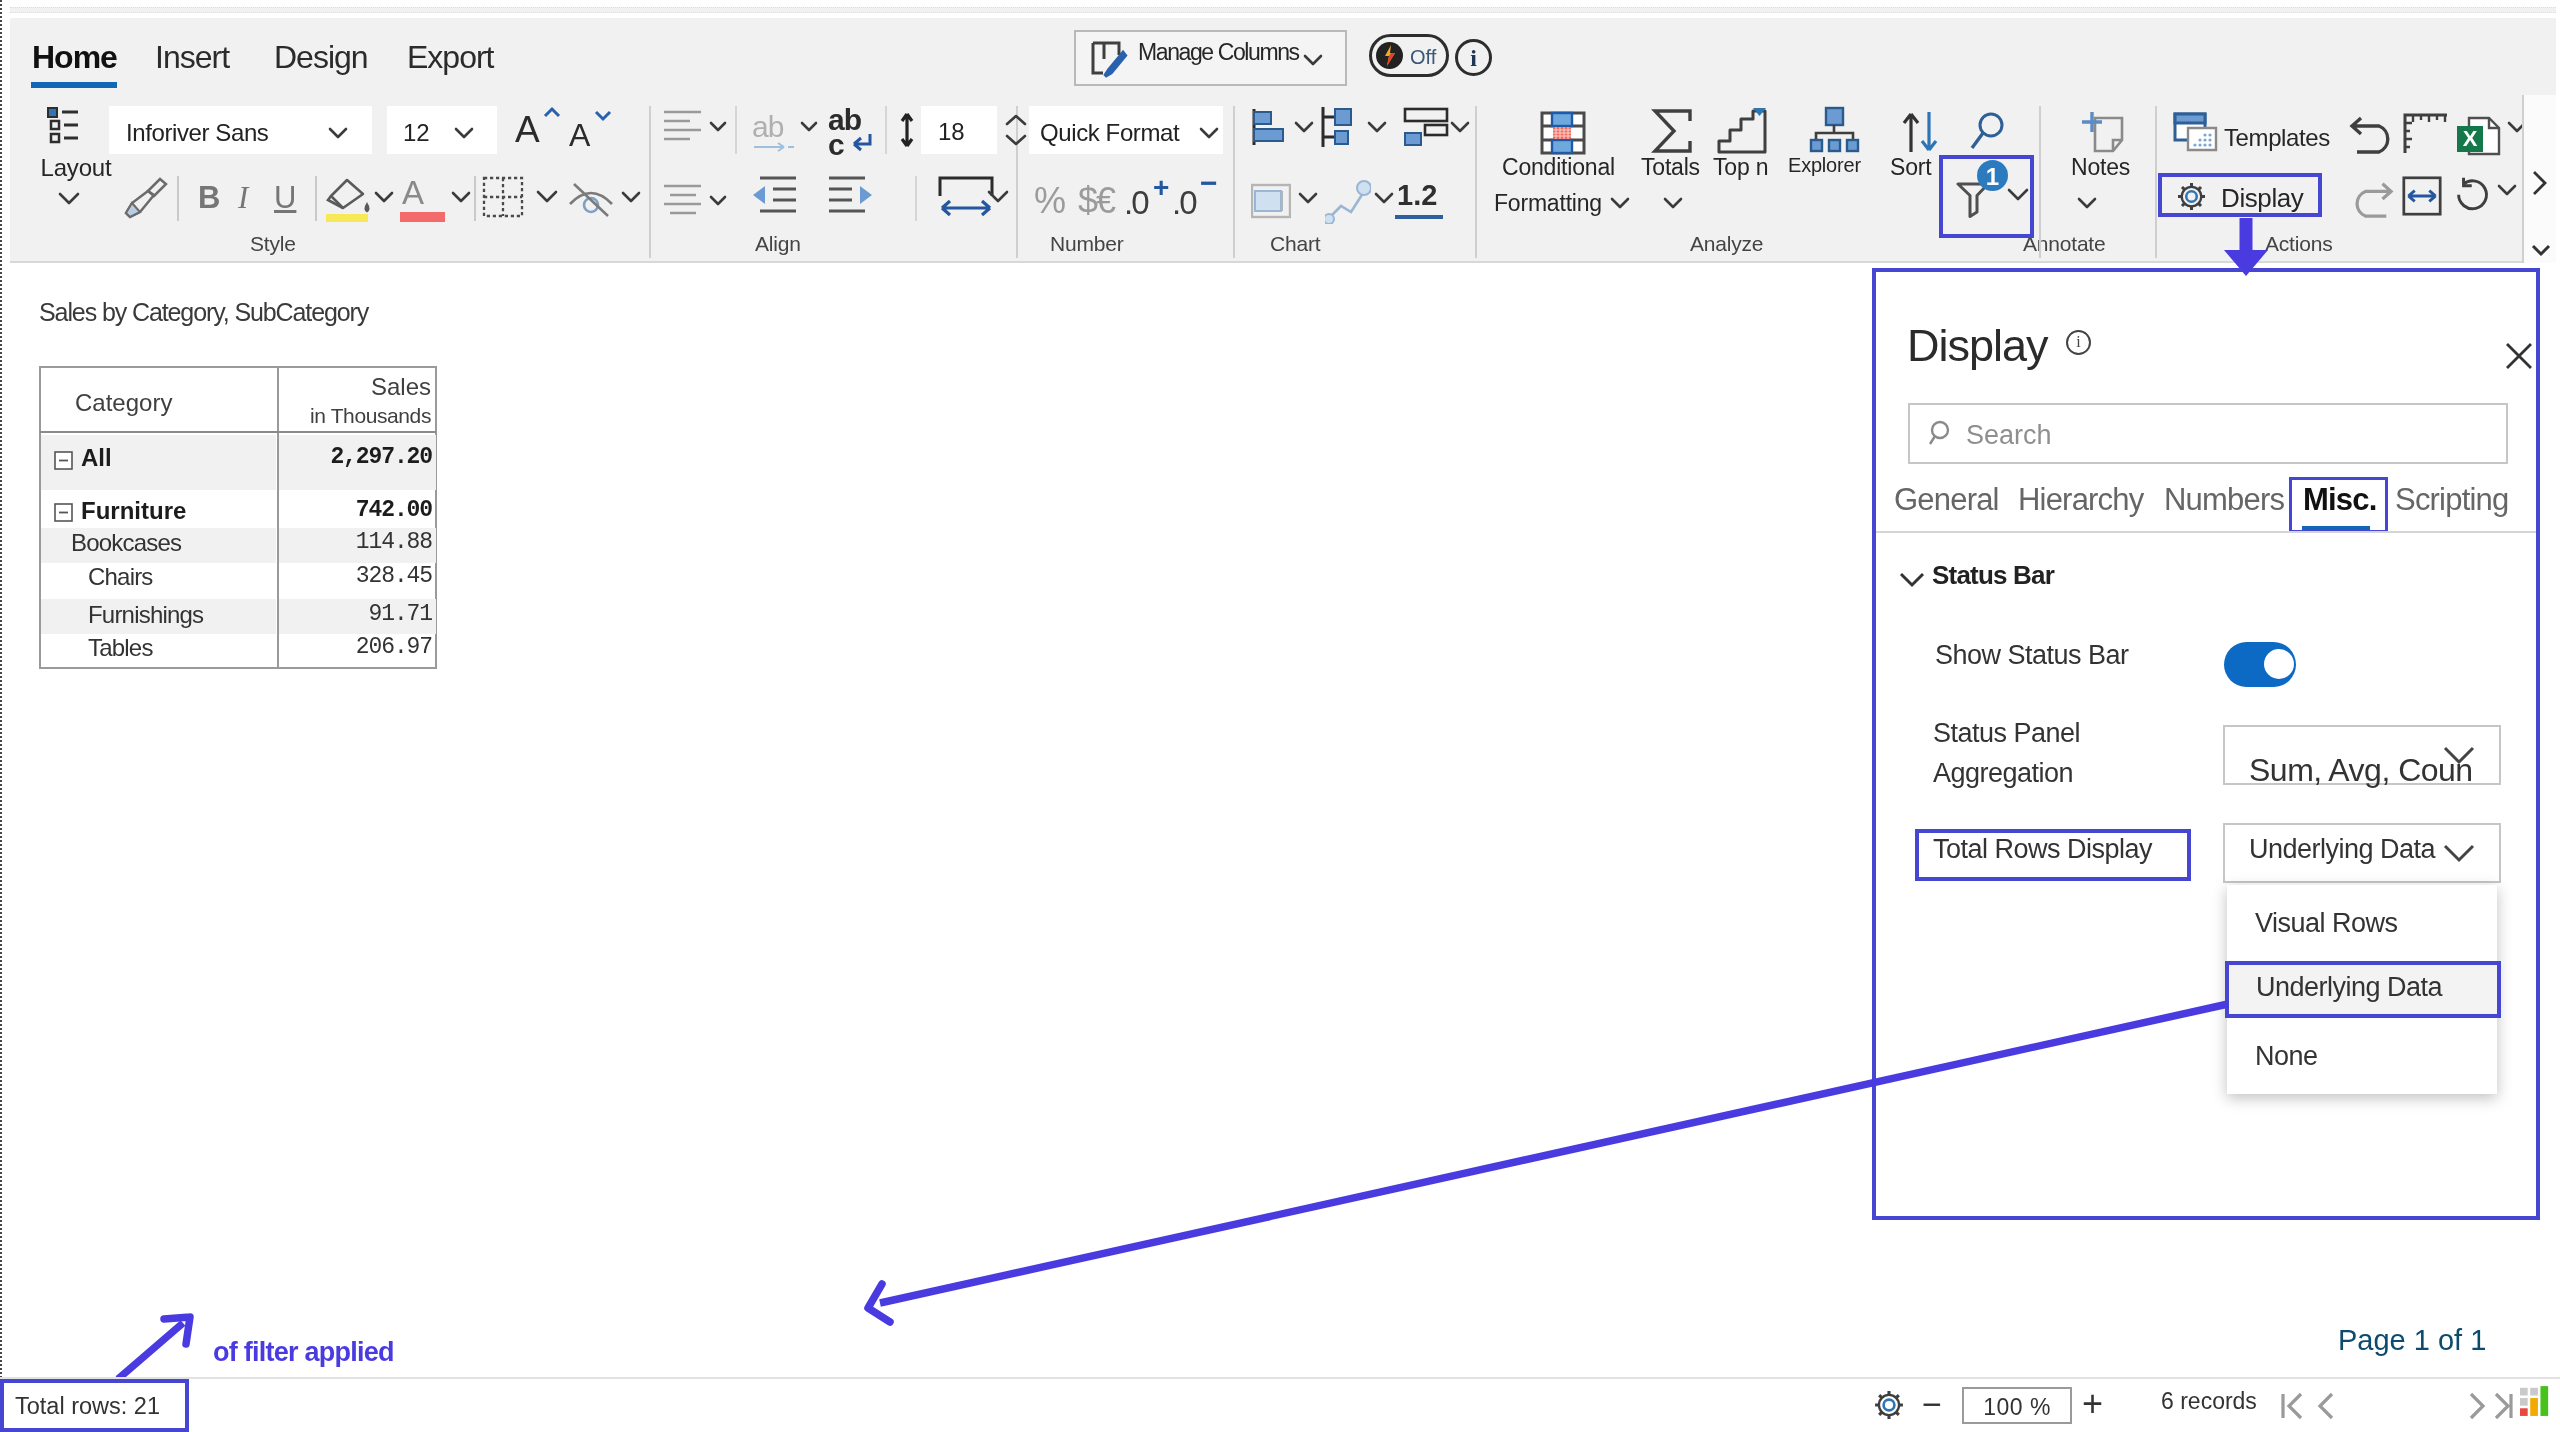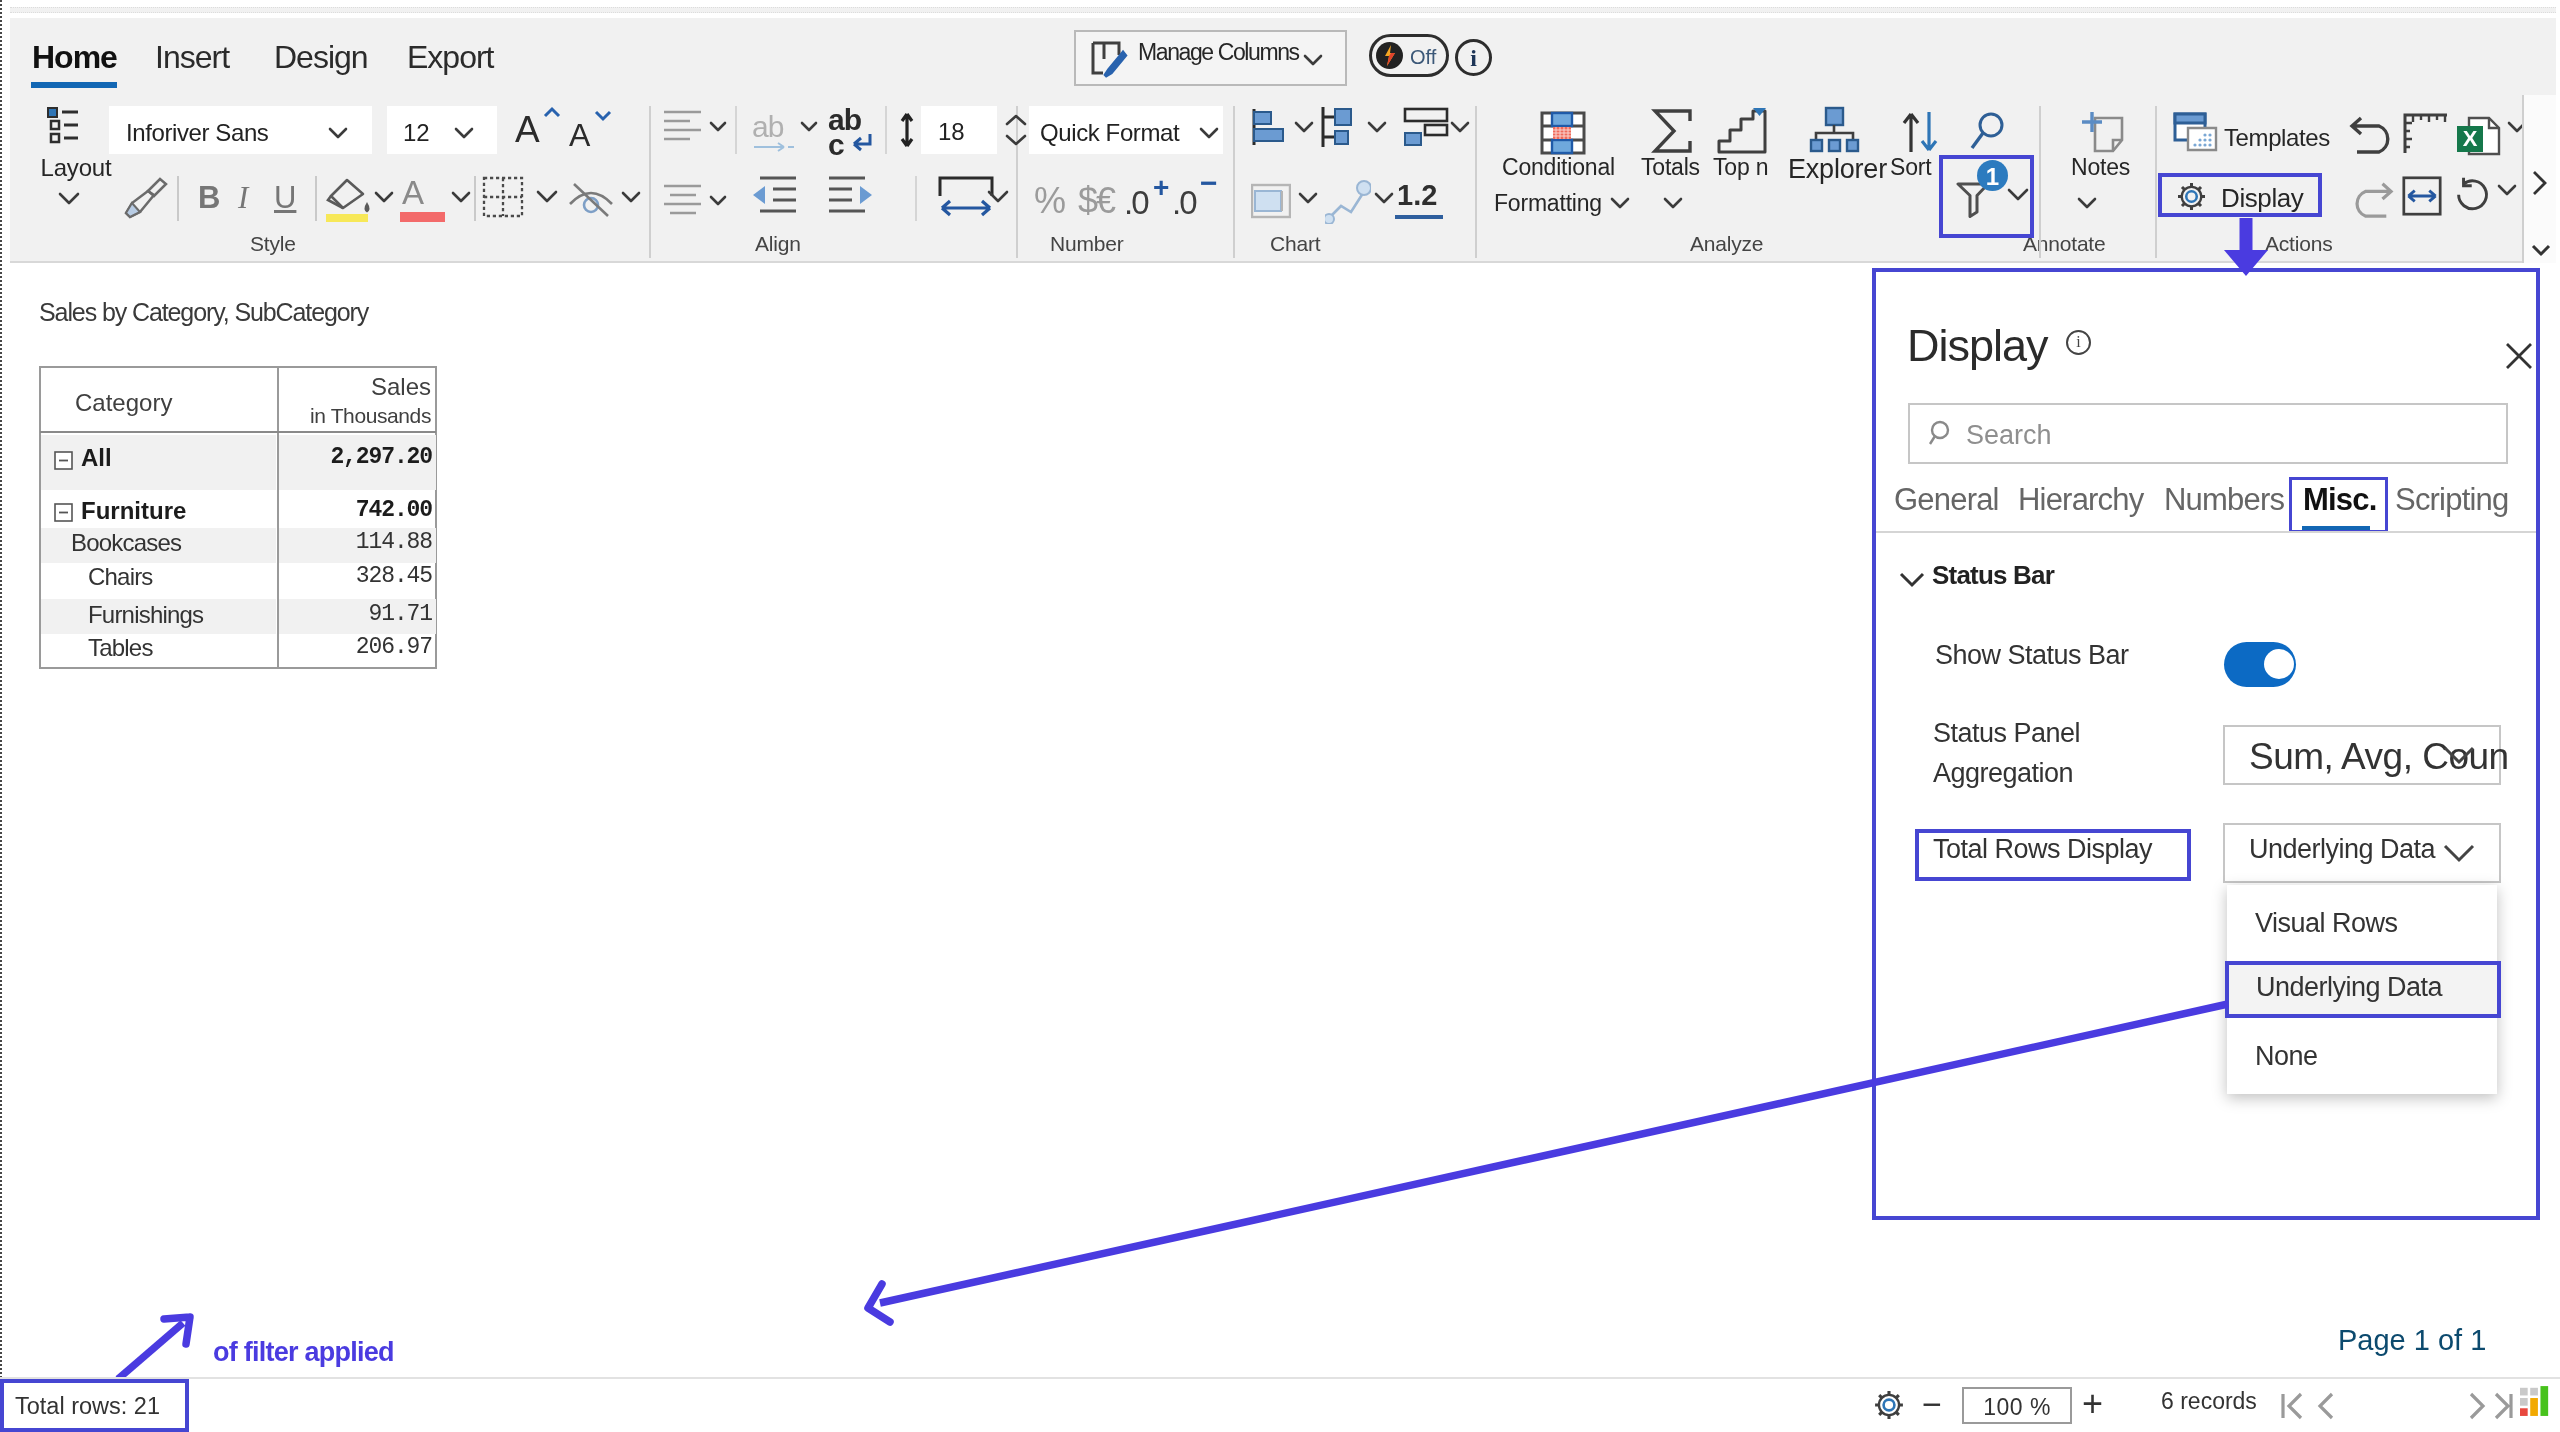--- a/index.html
+++ b/index.html
@@ -293,21 +293,21 @@
     </svg>
     <div class="abs btnlabel" style="left:1703px;top:136px;font-size:23px;">Top n</div>
 
     <svg class="abs" style="left:1798px;top:88px;" width="52" height="50" viewBox="0 0 52 50">
       <rect x="18" y="2" width="17" height="17" fill="#6b9bd2" stroke="#2b5a8c" stroke-width="2.4"></rect>
       <path d="M26 19 v8 M8 34 v-7 h37 v7 M8 27 v7" fill="none" stroke="#3f3f3f" stroke-width="2.6"></path>
       <rect x="3" y="34" width="11" height="11" fill="#6b9bd2" stroke="#2b5a8c" stroke-width="2.4"></rect>
       <rect x="21" y="34" width="11" height="11" fill="#6b9bd2" stroke="#2b5a8c" stroke-width="2.4"></rect>
       <rect x="39" y="34" width="11" height="11" fill="#6b9bd2" stroke="#2b5a8c" stroke-width="2.4"></rect>
     </svg>
-    <div class="abs btnlabel" style="left:1778px;top:136px;font-size:27px;">Explorer</div>
+    <div class="abs btnlabel" style="left:1778px;top:136px;font-size:20px;">Explorer</div>
 
     <svg class="abs" style="left:1890px;top:90px;" width="40" height="48" viewBox="0 0 40 48">
       <path d="M11 44 V6 M11 6 l-7 9 M11 6 l7 9" fill="none" stroke="#333" stroke-width="3.2"></path>
       <path d="M29 4 v38 M29 42 l-7-9 M29 42 l7-9" fill="none" stroke="#2e75b6" stroke-width="3.2"></path>
     </svg>
     <div class="abs btnlabel" style="left:1880px;top:136px;font-size:23px;">Sort</div>
 
     <svg class="abs" style="left:1948px;top:94px;" width="46" height="46" viewBox="0 0 46 46">
       <circle cx="33" cy="13" r="11" fill="#f1f1f1" stroke="#2e5f96" stroke-width="3"></circle>
       <path d="M25 21 L14 36" stroke="#2e5f96" stroke-width="3.4"></path>
@@ -475,21 +475,21 @@
   <svg class="abs" style="left:1898px;top:571px;" width="28" height="18" viewBox="0 0 28 18">
       <path d="M3 3 l11 11 11-11" fill="none" stroke="#333" stroke-width="3"></path>
     </svg>
   <div class="abs" style="left:1932px;top:560px;font-size:26px;font-weight:bold;color:#222;letter-spacing:-0.8px;">Status Bar</div>
   <div class="abs" style="left:1935px;top:640px;font-size:27px;color:#333;letter-spacing:-0.5px;">Show Status Bar</div>
   <div class="abs" style="left:2224px;top:642px;width:72px;height:45px;border-radius:23px;background:#0c6ac4;"></div>
   <div class="abs" style="left:2264px;top:649px;width:30px;height:30px;border-radius:50%;background:#fff;"></div>
   <div class="abs" style="left:1933px;top:718px;font-size:27px;color:#333;letter-spacing:-0.5px;">Status Panel</div>
   <div class="abs" style="left:1933px;top:758px;font-size:27px;color:#333;letter-spacing:-0.5px;">Aggregation</div>
   <div class="abs" style="left:2223px;top:725px;width:278px;height:60px;border:2px solid #c6c6c6;"></div>
-  <div class="abs" style="left:2249px;top:736px;font-size:37px;color:#333;letter-spacing:-0.5px;">Sum, Avg, Coun</div>
+  <div class="abs" style="left:2249px;top:752px;font-size:32px;color:#333;letter-spacing:-0.5px;">Sum, Avg, Coun</div>
   <svg class="abs" style="left:2442px;top:745px;" width="34" height="22" viewBox="0 0 34 22">
       <path d="M3 3 l14 14 14-14" fill="none" stroke="#444" stroke-width="3"></path>
     </svg>
 
   <div class="abs" style="left:1915px;top:829px;width:276px;height:52px;border:4px solid #4646d2;"></div>
   <div class="abs" style="left:1933px;top:834px;font-size:27px;color:#333;letter-spacing:-0.5px;">Total Rows Display</div>
   <div class="abs" style="left:2223px;top:823px;width:278px;height:60px;border:2px solid #c6c6c6;"></div>
   <div class="abs" style="left:2249px;top:834px;font-size:27px;color:#333;letter-spacing:-0.5px;">Underlying Data</div>
   <svg class="abs" style="left:2442px;top:843px;" width="34" height="22" viewBox="0 0 34 22">
       <path d="M3 3 l14 14 14-14" fill="none" stroke="#444" stroke-width="3"></path>

